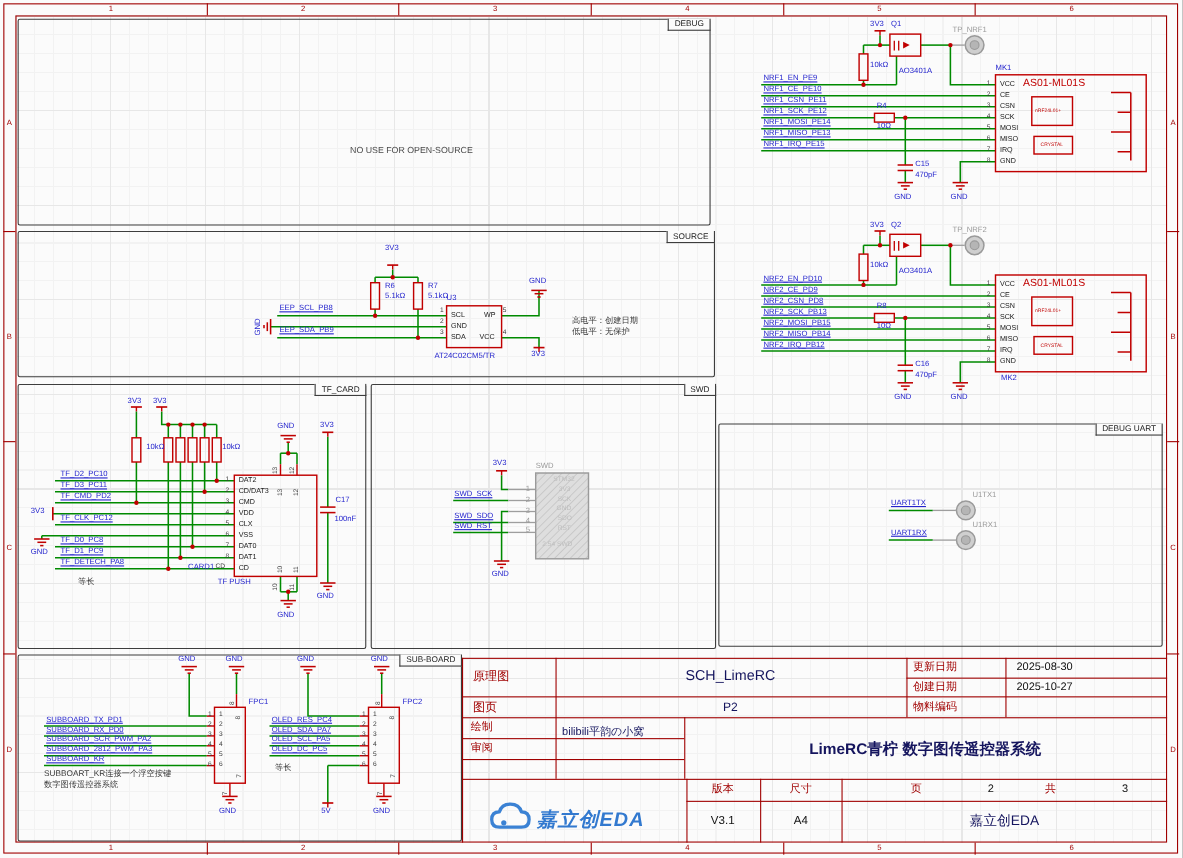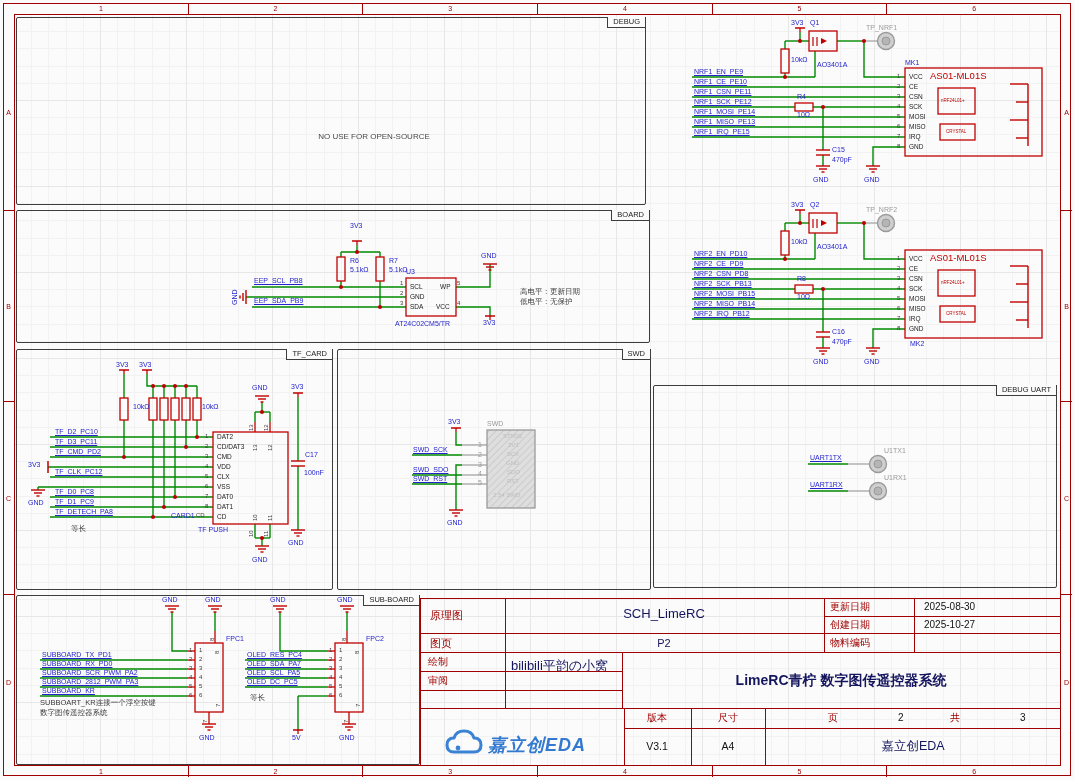--- a/index.html
+++ b/index.html
@@ -84,21 +84,21 @@
       <div class="cell" style="flex: 0 0 190px;">B</div>
       <div class="cell" style="flex: 0 0 192px;">C</div>
       <div class="cell" style="flex: 0 0 174px;">D</div>
     </div>
 
   <div class="block" style="left:16px;top:17px;width:630px;height:188px;">
     <span class="btab right">DEBUG</span>
     <span class="debug-note">NO USE FOR OPEN-SOURCE</span>
   </div>
   <div class="block" style="left:16px;top:210px;width:634px;height:133px;">
-    <span class="btab right">BOARD</span>
+    <span class="btab right">SOURCE</span>
   </div>
   <div class="block" style="left:16px;top:349px;width:317px;height:241px;">
     <span class="btab right">TF_CARD</span>
   </div>
   <div class="block" style="left:337px;top:349px;width:314px;height:241px;">
     <span class="btab right">SWD</span>
   </div>
   <div class="block" style="left:653px;top:385px;width:404px;height:203px;">
     <span class="btab right">DEBUG UART</span>
   </div>
@@ -407,21 +407,21 @@
       <div class="t pin" style="left: 436px; top: 303px;">VCC</div>
       <div class="t pnum" style="left: 400px; top: 280px;">1</div>
       <div class="t pnum" style="left: 400px; top: 290px;">2</div>
       <div class="t pnum" style="left: 400px; top: 300px;">3</div>
       <div class="t pnum" style="left: 457px; top: 280px;">5</div>
       <div class="t pnum" style="left: 457px; top: 300px;">4</div>
       <div class="t val" style="left: 395px; top: 320px;">AT24C02CM5/TR</div>
       <div class="t val" style="left: 481px; top: 252px;">GND</div>
       <div class="t val" style="left: 483px; top: 319px;">3V3</div>
       <div class="t val rv" style="left: 231px; top: 305px;">GND</div>
-      <div class="t note" style="left: 520px; top: 287px;">高电平：更新日期</div>
+      <div class="t note" style="left: 520px; top: 287px;">高电平：创建日期</div>
       <div class="t note" style="left: 520px; top: 297px;">低电平：无保护</div>
       <div class="t val" style="left: 116px; top: 361px;">3V3</div>
       <div class="t val" style="left: 139px; top: 361px;">3V3</div>
       <div class="t val" style="left: 133px; top: 403px;">10kΩ</div>
       <div class="t val" style="left: 202px; top: 403px;">10kΩ</div>
       <div class="t net" style="left: 55px; top: 428px;">TF_D2_PC10</div>
       <div class="t net" style="left: 55px; top: 438px;">TF_D3_PC11</div>
       <div class="t net" style="left: 55px; top: 448px;">TF_CMD_PD2</div>
       <div class="t net" style="left: 55px; top: 468px;">TF_CLK_PC12</div>
       <div class="t net" style="left: 55px; top: 488px;">TF_D0_PC8</div>
@@ -622,21 +622,21 @@
     <div class="tb-t tb-val cx" style="left:664px;top:608px;font-size:13px;">SCH_LimeRC</div>
     <div class="tb-t tb-label sm" style="left:830px;top:601px;">更新日期</div>
     <div class="tb-t tb-dark" style="left:924px;top:601px;">2025-08-30</div>
     <div class="tb-t tb-label sm" style="left:830px;top:619px;">创建日期</div>
     <div class="tb-t tb-dark" style="left:924px;top:619px;text-align:center;">2025-10-27</div>
     <div class="tb-t tb-label" style="left:430px;top:637px;">图页</div>
     <div class="tb-t tb-val cx" style="left:664px;top:637px;">P2</div>
     <div class="tb-t tb-label sm" style="left:830px;top:637px;">物料编码</div>
     <div class="tb-t tb-dark" style="left:924px;top:637px;"></div>
     <div class="tb-t tb-label sm" style="left:428px;top:656px;">绘制</div>
-    <div class="tb-t tb-val" style="left:511px;top:660px;font-size:13px;">bilibili平韵の小窝</div>
+    <div class="tb-t tb-val" style="left:511px;top:660px;font-size:10px;">bilibili平韵の小窝</div>
     <div class="tb-t tb-label sm" style="left:428px;top:675px;">审阅</div>
     <div class="tb-t tb-val" style="left:511px;top:675px;font-size:9.5px;"></div>
     <div class="tb-t tb-big cx" style="left:841px;top:672px;">LimeRC青柠 数字图传遥控器系统</div>
     <div class="tb-t tb-label sm cx" style="left:657px;top:712px;">版本</div>
     <div class="tb-t tb-label sm cx" style="left:728px;top:712px;">尺寸</div>
     <div class="tb-t tb-label sm" style="left:828px;top:712px;">页</div>
     <div class="tb-t tb-dark" style="left:898px;top:712px;">2</div>
     <div class="tb-t tb-label sm" style="left:950px;top:712px;">共</div>
     <div class="tb-t tb-dark" style="left:1020px;top:712px;">3</div>
     <div class="tb-t tb-dark cx" style="left:657px;top:741px;font-size:10.5px;">V3.1</div>

